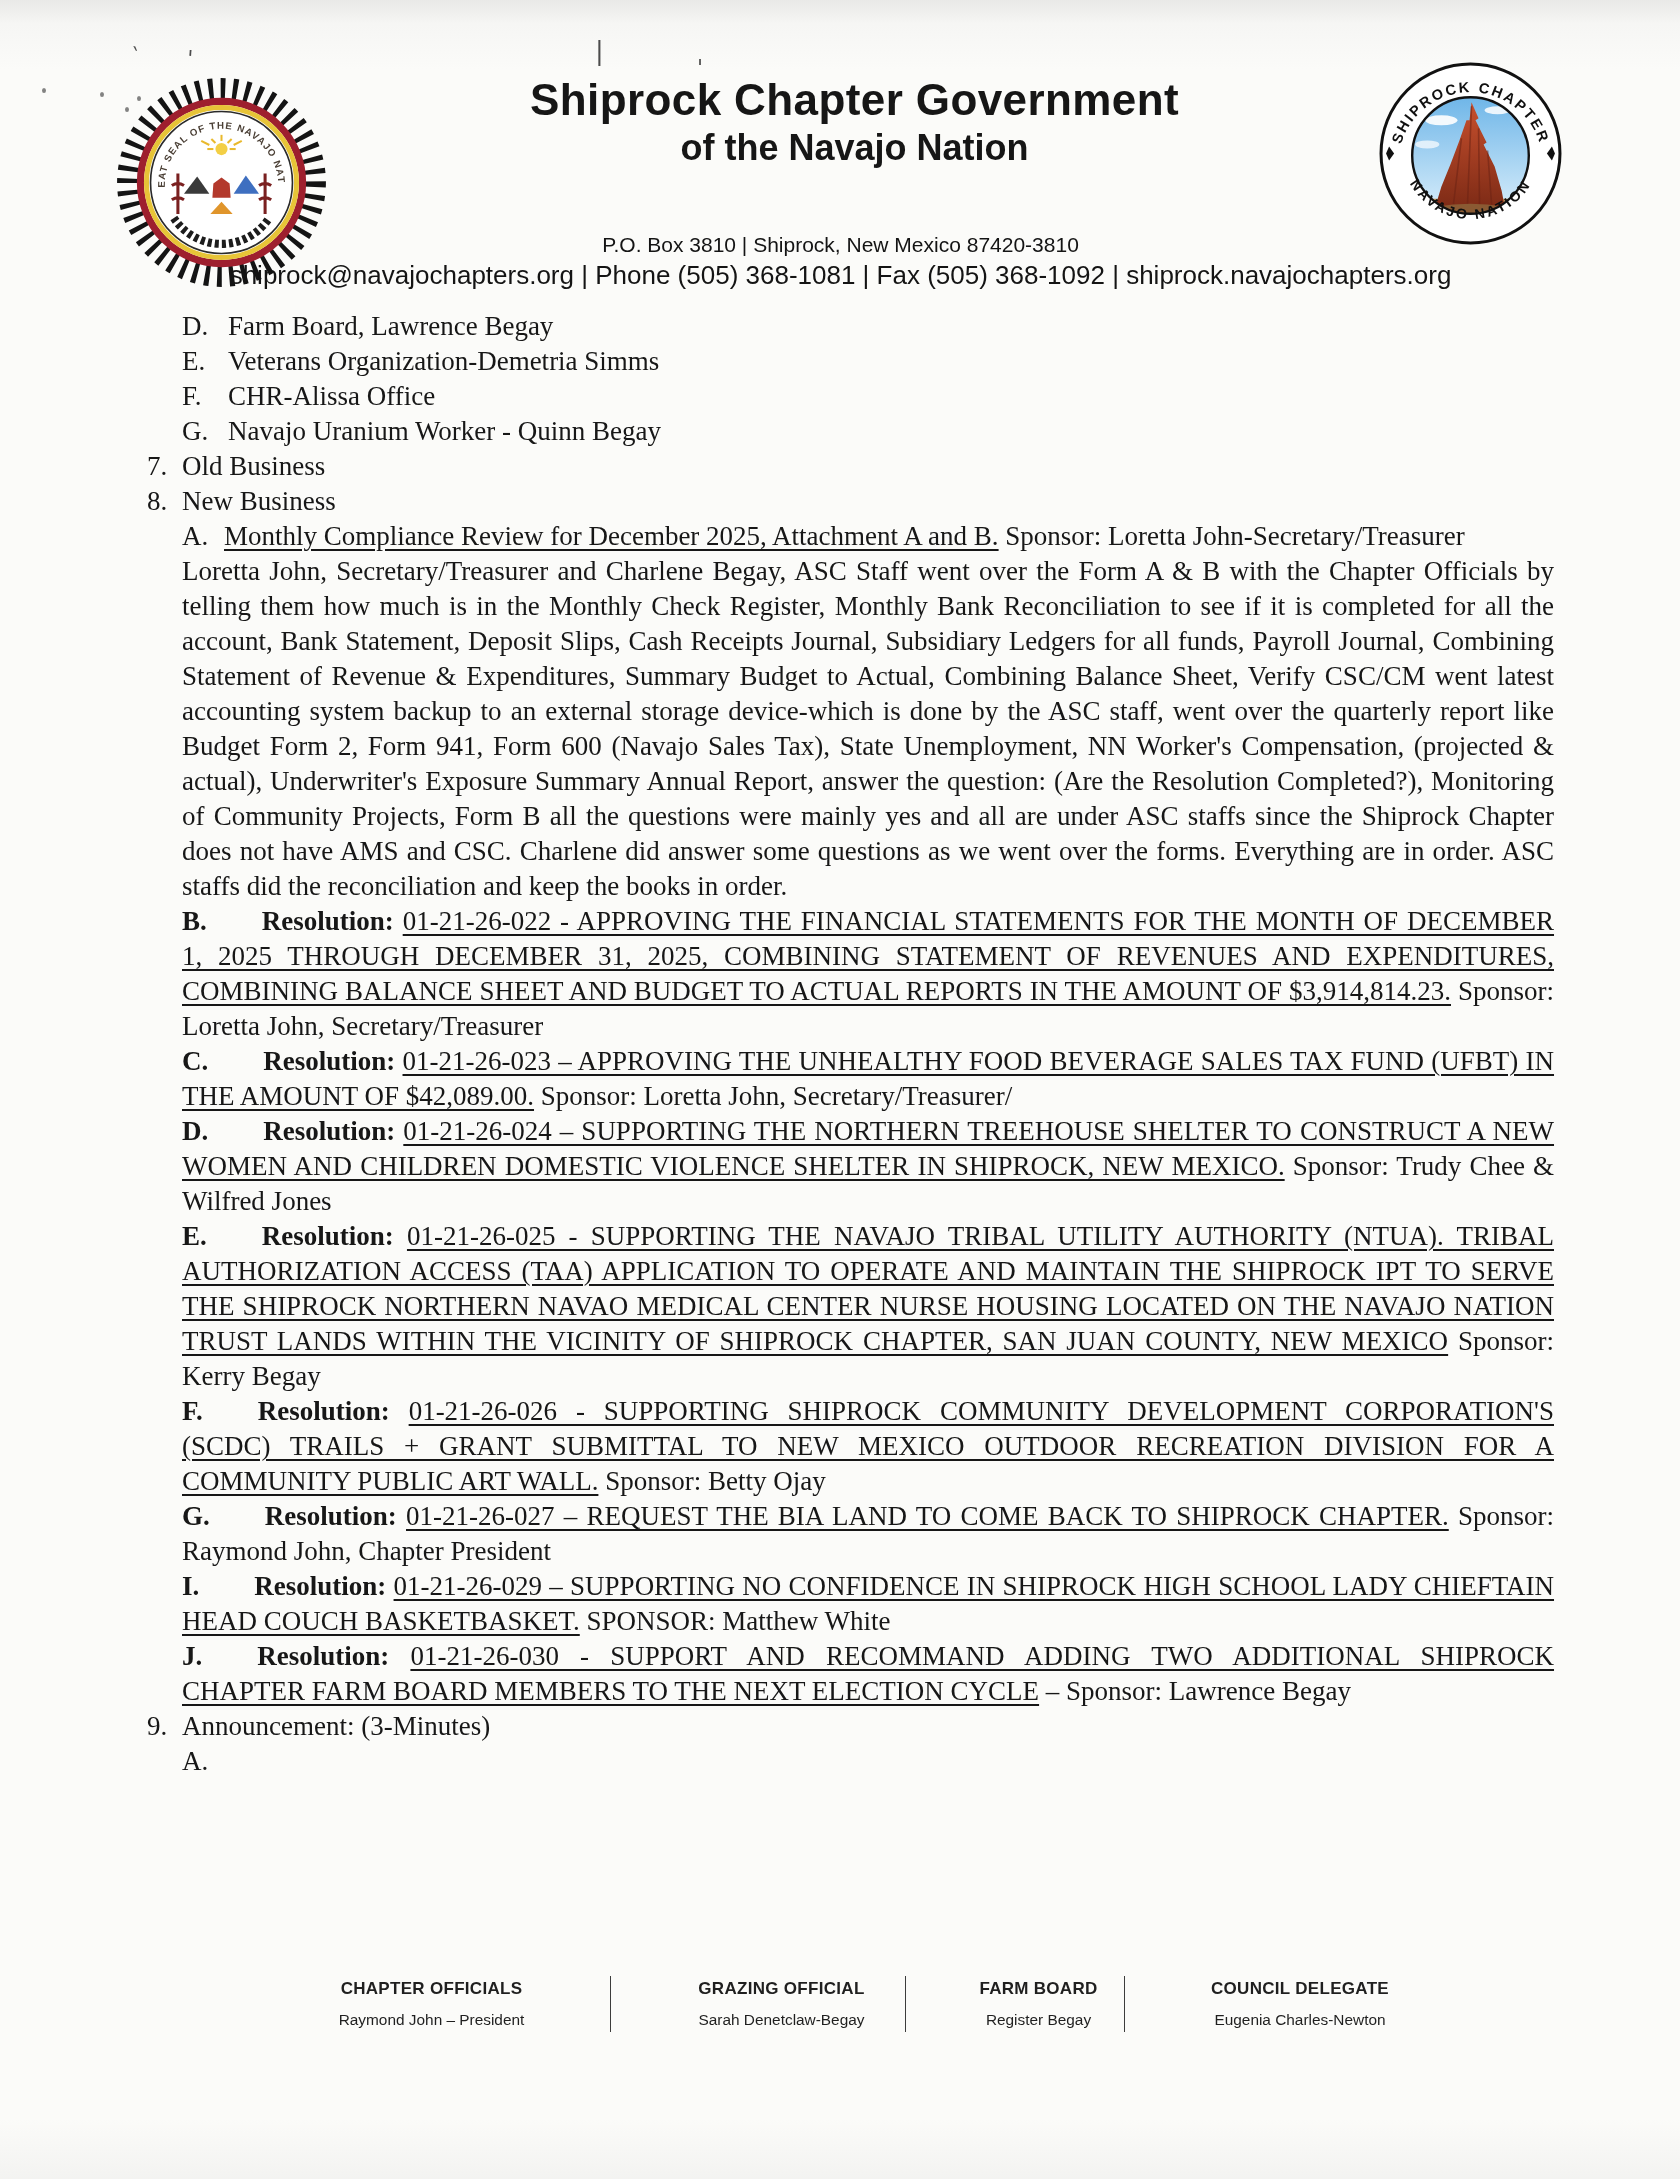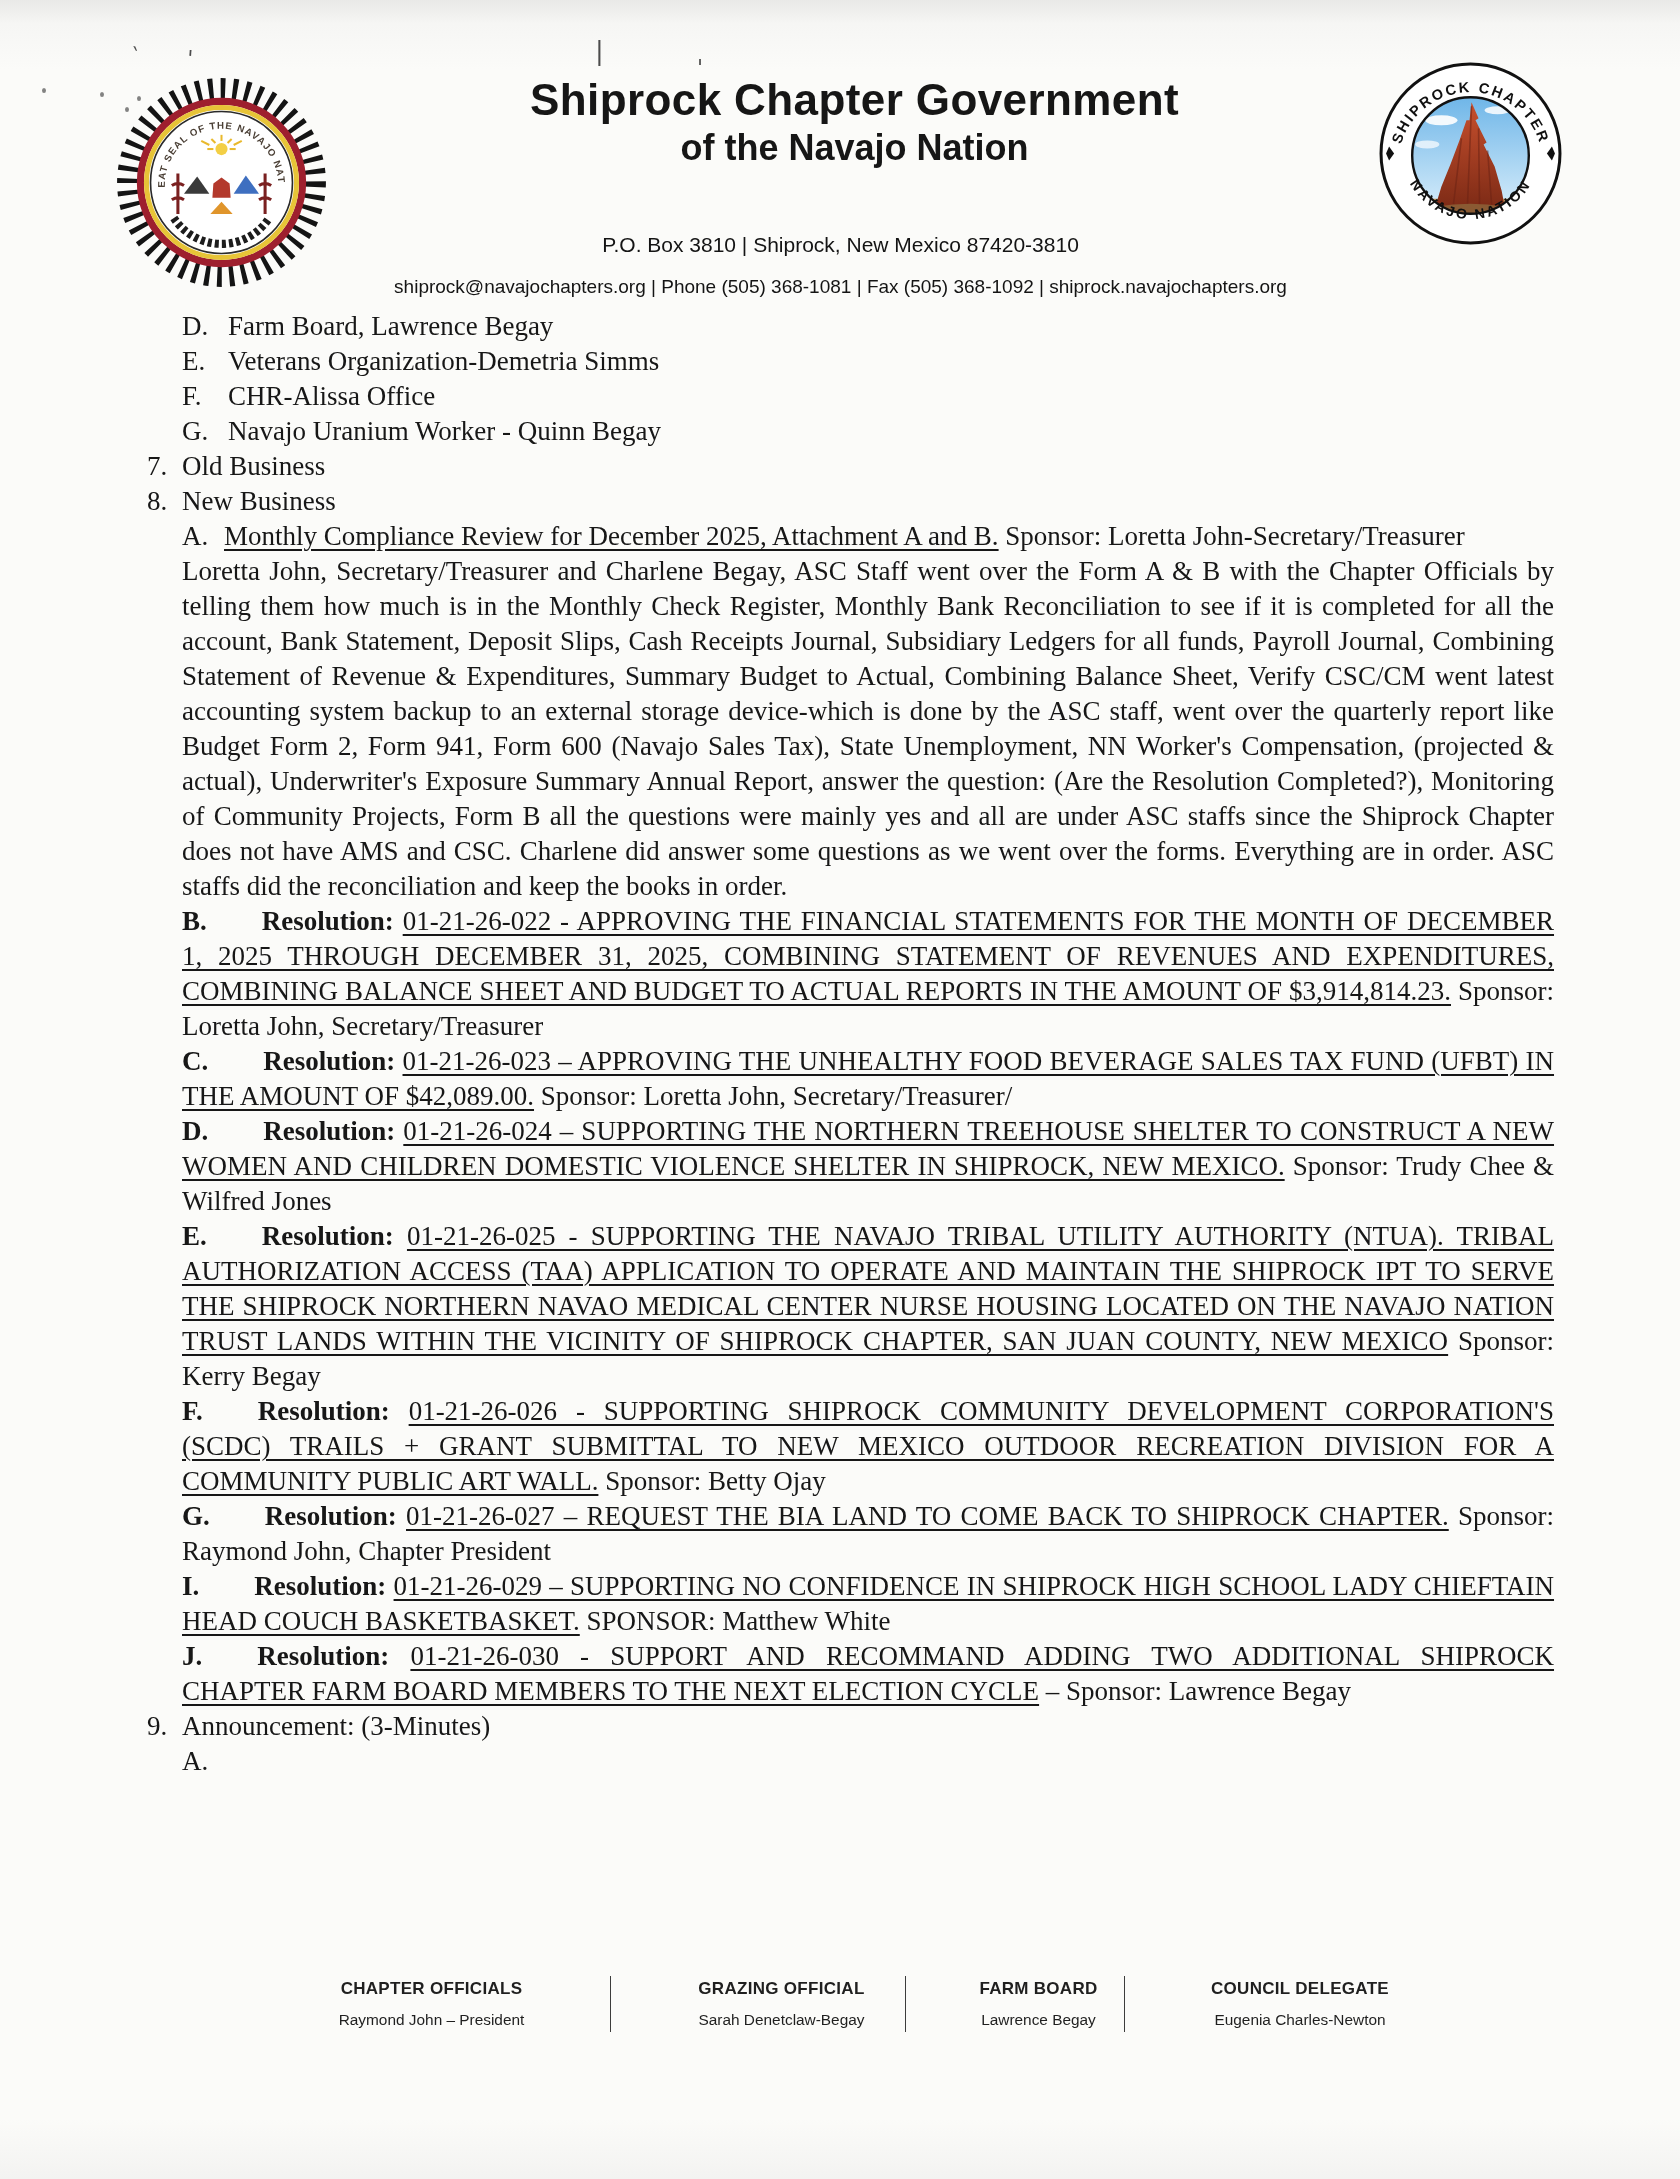--- a/index.html
+++ b/index.html
@@ -24,21 +24,21 @@
     position:absolute; top:74px; left:0; width:100%;
     text-align:center; transform:translateX(14px);
     font-family:"Liberation Sans", sans-serif; font-weight:bold; color:#161616;
   }
   .hdr-title .t1 { font-size:44px; letter-spacing:0.4px; line-height:52px; }
   .hdr-title .t2 { font-size:36px; line-height:44px; }
 
   .addr { position:absolute; left:0; width:100%; text-align:center;
           font-family:"Liberation Sans", sans-serif; color:#141414; }
   .addr1 { top:233px; font-size:21px; }
-  .addr2 { top:276px; font-size:19px; }
+  .addr2 { top:260px; font-size:26px; }
 
   
   .doc-body {
     position:absolute; top:309px; left:134px; width:1420px;
     font-size:27px; line-height:35px; color:#171717;
   }
   .row { display:flex; }
   .lettered { margin-left:48px; }
   .lettered .marker { flex:0 0 46px; }
   .numbered { margin-left:13px; }
@@ -244,21 +244,21 @@
     <div class="fcol fc1">
       <div class="ftitle">CHAPTER OFFICIALS</div>
       <div class="fname">Raymond John – President</div>
     </div>
     <div class="fcol fc2">
       <div class="ftitle">GRAZING OFFICIAL</div>
       <div class="fname">Sarah Denetclaw-Begay</div>
     </div>
     <div class="fcol fc3">
       <div class="ftitle">FARM BOARD</div>
-      <div class="fname">Lawrence Begay</div>
+      <div class="fname">Register Begay</div>
     </div>
     <div class="fcol fc4">
       <div class="ftitle">COUNCIL DELEGATE</div>
       <div class="fname">Eugenia Charles-Newton</div>
     </div>
   </div>
 
 </div>
 
 

